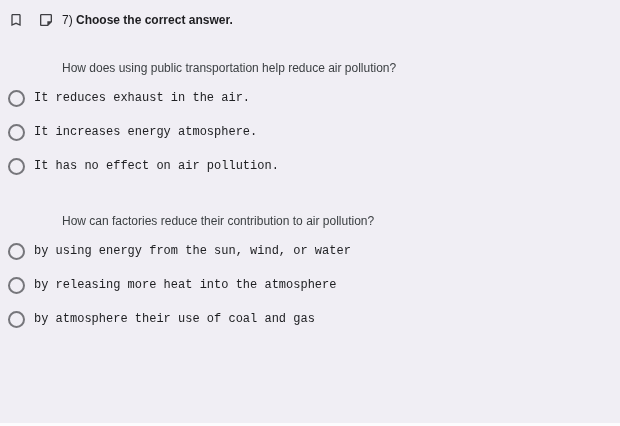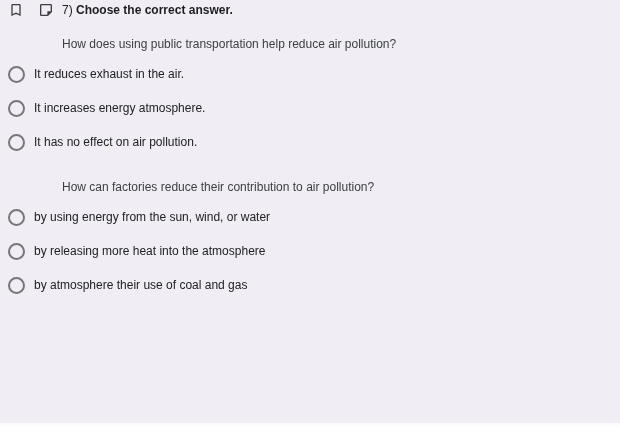--- a/index.html
+++ b/index.html
@@ -3,38 +3,38 @@
 <meta charset="utf-8">
 <style>
   * { margin:0; padding:0; box-sizing:border-box; }
   html, body { width:620px; height:426px; }
   body {
     background:#f0eef4;
     font-family:"Liberation Sans", sans-serif;
     position:relative;
     overflow:hidden;
   }
-  .page { }
+  .page { padding-top:10px; }
   .q-header { display:flex; align-items:center; padding-left:8px; height:20px; }
   .icon-btn {
     width:16px; height:16px;
     display:flex; align-items:center; justify-content:center;
     cursor:pointer; color:#3f3f43;
   }
   .icon-btn + .icon-btn { margin-left:14px; }
   .icon-btn svg { display:block; width:16px; height:16px; fill:#3f3f43; }
   .q-title { margin-left:8px; font-size:12px; color:#1d1d20; white-space:nowrap; }
   .q-title .q-num { font-weight:normal; }
   .q-title .q-prompt { font-weight:bold; }
   .q-text {
-    margin-left:62px; margin-top:17px;
+    margin-left:62px; margin-top:31px;
     font-size:12px; line-height:14px; color:#3c4043;
     white-space:nowrap;
   }
-  .options { margin-top:6px; }
+  .options { margin-top:6px;font-family:Liberation Mono, monospace; }
   .option { display:flex; align-items:center; height:34px; padding-left:8px; cursor:pointer; }
   .radio {
     width:17px; height:17px;
     border:2px solid #76767b; border-radius:50%;
     background:transparent; flex:0 0 auto;
   }
   .option-label { margin-left:9px; font-size:12px; color:#202124; white-space:nowrap; }
   .block-q8 { margin-top:21px; }
   .bottom-edge { position:absolute; left:0; bottom:0; width:620px; height:3px; background:#fcfcfe; }
 </style>

